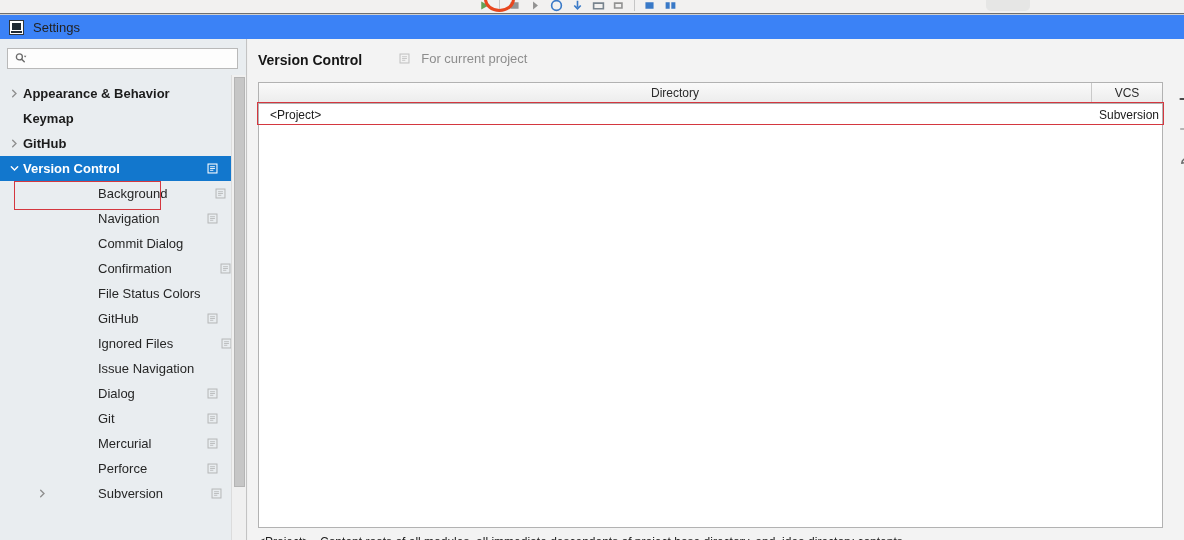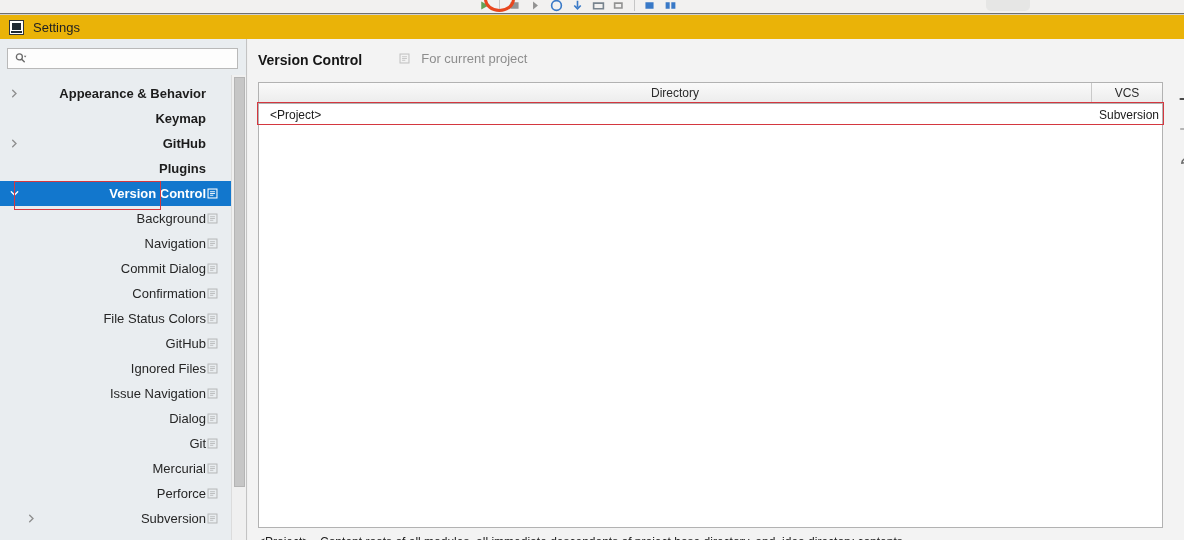--- a/index.html
+++ b/index.html
@@ -42,21 +42,21 @@
   
   .dialog {
     position: absolute; left: 0; top: 14px; width: 1184px; height: 526px;
     background: #f0f0f0;
     border-top: 1px solid #cfcfcf;
   }
 
   
   .titlebar {
     position: relative; height: 24px; width: 100%;
-    background: #eab308;
+    background: #3b82f6;
     display: flex; align-items: center; padding-left: 9px; gap: 9px;
   }
   .app-icon {
     width: 15px; height: 15px; background: #ffffff;
     border: 1px solid #30353a; position: relative; flex: none;
   }
   .app-icon::before {
     content: ""; position: absolute; left: 2px; top: 2px;
     width: 9px; height: 7px; background: #1f2a33;
   }
@@ -91,23 +91,23 @@
   }
   .tnode {
     position: relative; height: 25px; display: flex; align-items: center;
     padding-left: 8px; font-size: 13px; color: #1c1c1c; white-space: nowrap;
   }
   .tnode .arrow {
     width: 13px; height: 13px; flex: none; margin-right: 2px;
     display: flex; align-items: center; justify-content: center;
   }
   .tnode .arrow svg { display: block; }
-  .tnode .lbl { flex: 1; text-align: right; }
+  .tnode .lbl { flex: 1; }
   .tnode.lvl0 .lbl { font-weight: bold; }
-  .tnode.lvl1 { padding-left: 25px; }
+  .tnode.lvl1 { padding-left: 36px; gap: 47px; }
   .tnode.lvl1 .lbl { font-weight: normal; color: #262626; }
   .tnode.selected { background: #1277cd; }
   .tnode.selected .lbl { color: #ffffff; font-weight: bold; }
   .scope-ic { width: 13px; height: 13px; margin-right: 12px; flex: none; opacity: .62; }
   .tnode.selected .scope-ic { opacity: 1; }
 
   .side-scrollbar {
     position: absolute; right: 0; top: 36px; width: 15px; bottom: 0;
     background: #f0f0f0; border-left: 1px solid #dcdcdc;
   }
@@ -256,25 +256,20 @@
             <span class="lbl">Keymap</span>
             <span class="scope-ic"></span>
           </div>
           <div class="tnode lvl0">
             <span class="arrow">
               <svg width="11" height="11" viewBox="0 0 12 12">
                 <path d="M4 2.5L7.6 6 4 9.5" fill="none" stroke="#8f8f8f" stroke-width="1.5" stroke-linecap="round"></path>
               </svg>
             </span>
             <span class="lbl">GitHub</span>
-            <span class="scope-ic"></span>
-          </div>
-          <div class="tnode lvl0">
-            <span class="arrow"></span>
-            <span class="lbl">Plugins</span>
             <span class="scope-ic"></span>
           </div>
           <div class="tnode lvl0 selected">
             <span class="arrow">
               <svg width="11" height="11" viewBox="0 0 12 12">
                 <path d="M2.5 4l3.5 3.6L9.5 4" fill="none" stroke="#ffffff" stroke-width="1.5" stroke-linecap="round"></path>
               </svg>
             </span>
             <span class="lbl">Version Control</span>
             <svg class="scope-ic" viewBox="0 0 16 16">

